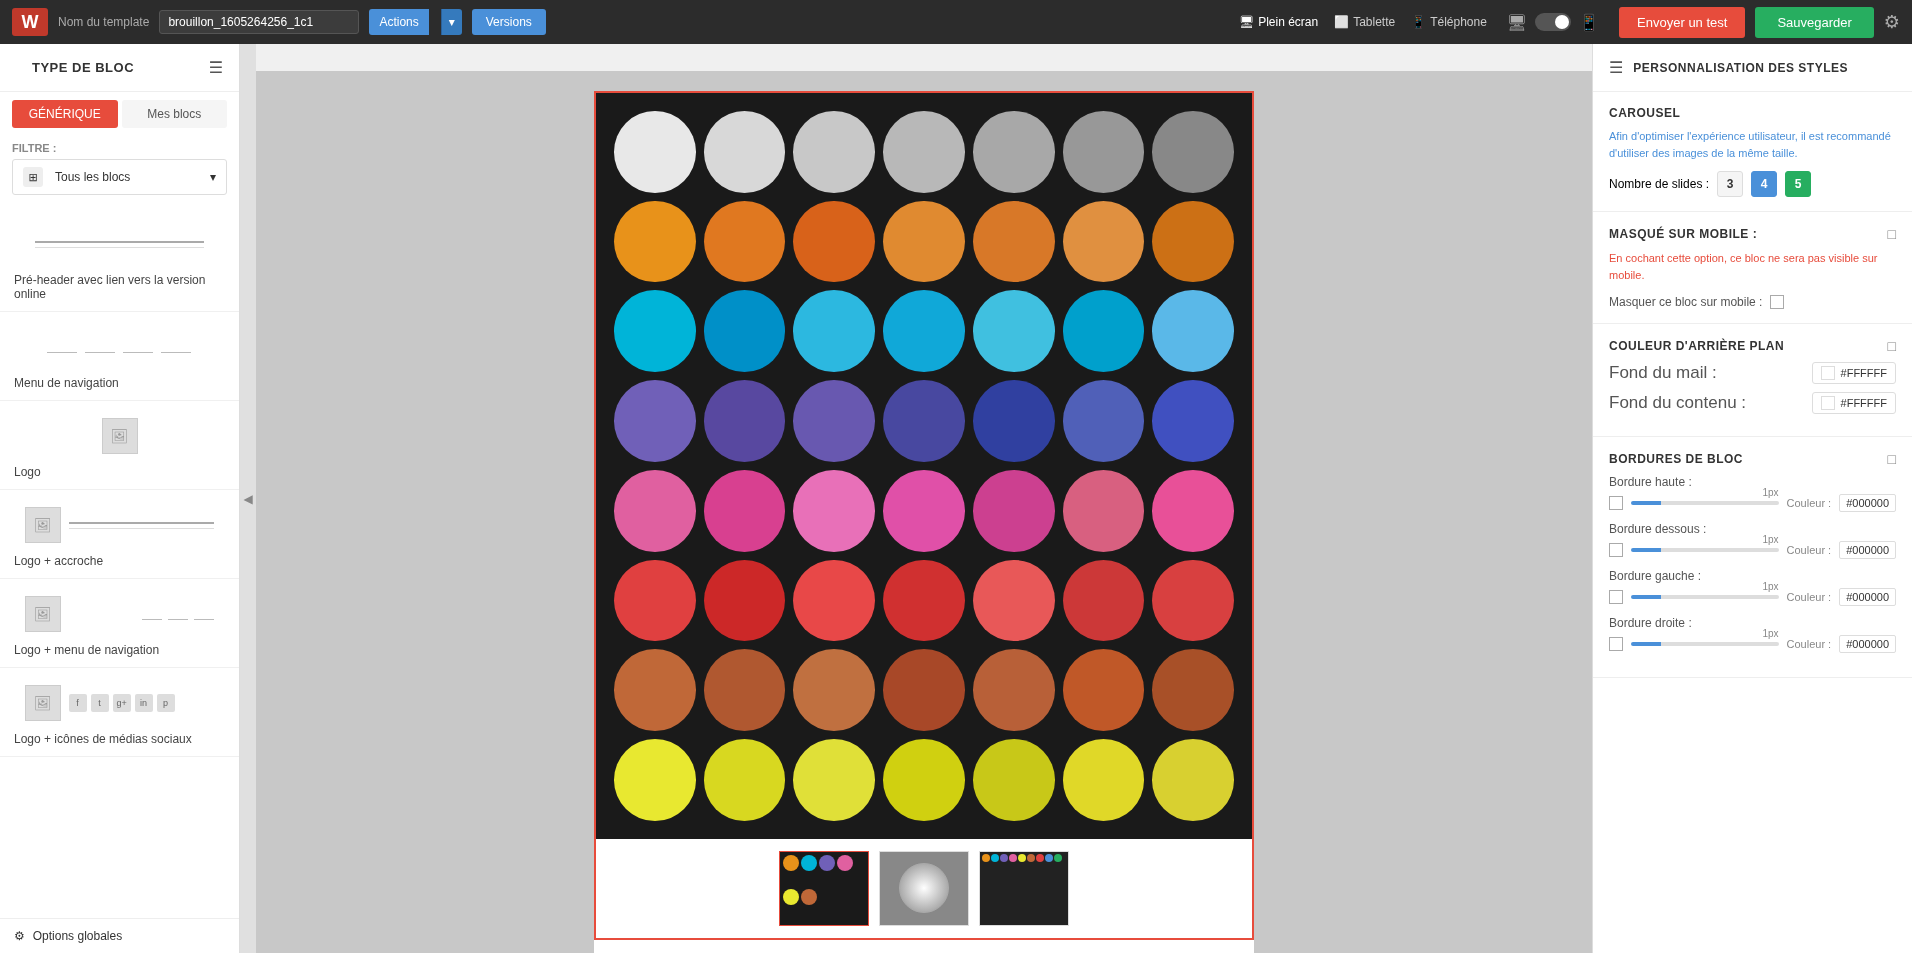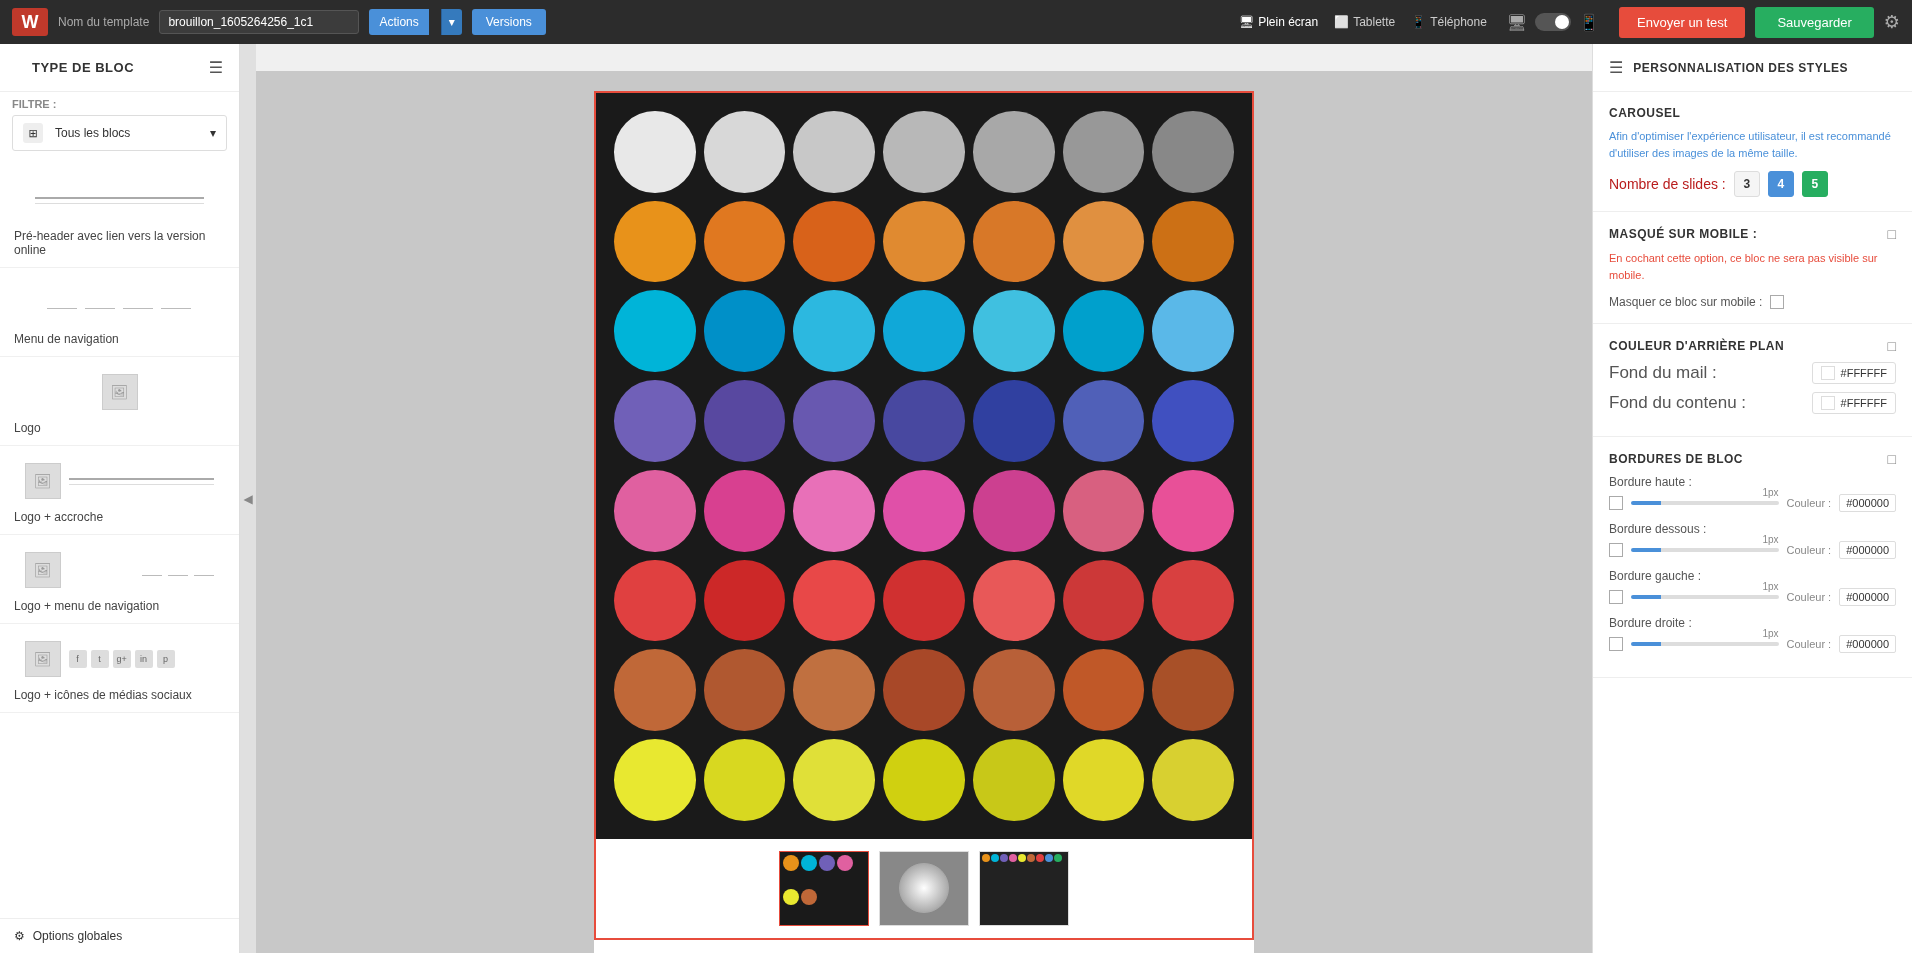--- a/index.html
+++ b/index.html
@@ -411,22 +411,22 @@
       line-height: 1.5;
       margin-bottom: 10px;
     }
     .slides-count-row {
       display: flex;
       align-items: center;
       gap: 8px;
       margin-top: 8px;
     }
     .slides-count-label {
-      font-size: 14px;
-      color: #b91c1c;
+      font-size: 12px;
+      color: #000000;
     }
     .slides-count-btn {
       width: 26px; height: 26px;
       border: 1px solid #ddd;
       background: #f5f5f5;
       border-radius: 3px;
       display: flex; align-items: center; justify-content: center;
       font-size: 12px;
       font-weight: bold;
       cursor: pointer;
@@ -593,20 +593,24 @@
   <button class="btn-save">Sauvegarder</button>
   <button class="btn-settings">⚙</button>
 </div>
 
 <div class="main-layout">
 
   <div class="left-sidebar">
     <div class="sidebar-header">
       <span class="sidebar-header-title">TYPE DE BLOC</span>
       <span class="sidebar-menu-icon">☰</span>
+    </div>
+    <div class="sidebar-tabs">
+      <button class="sidebar-tab active">GÉNÉRIQUE</button>
+      <button class="sidebar-tab inactive">Mes blocs</button>
     </div>
     <div class="sidebar-filter">
       <div class="sidebar-filter-label">FILTRE :</div>
       <div class="sidebar-filter-select">
         <div style="display:flex; align-items:center; gap:6px;">
           <div class="sidebar-filter-select-icon">⊞</div>
           <span>Tous les blocs</span>
         </div>
         <span>▾</span>
       </div>

